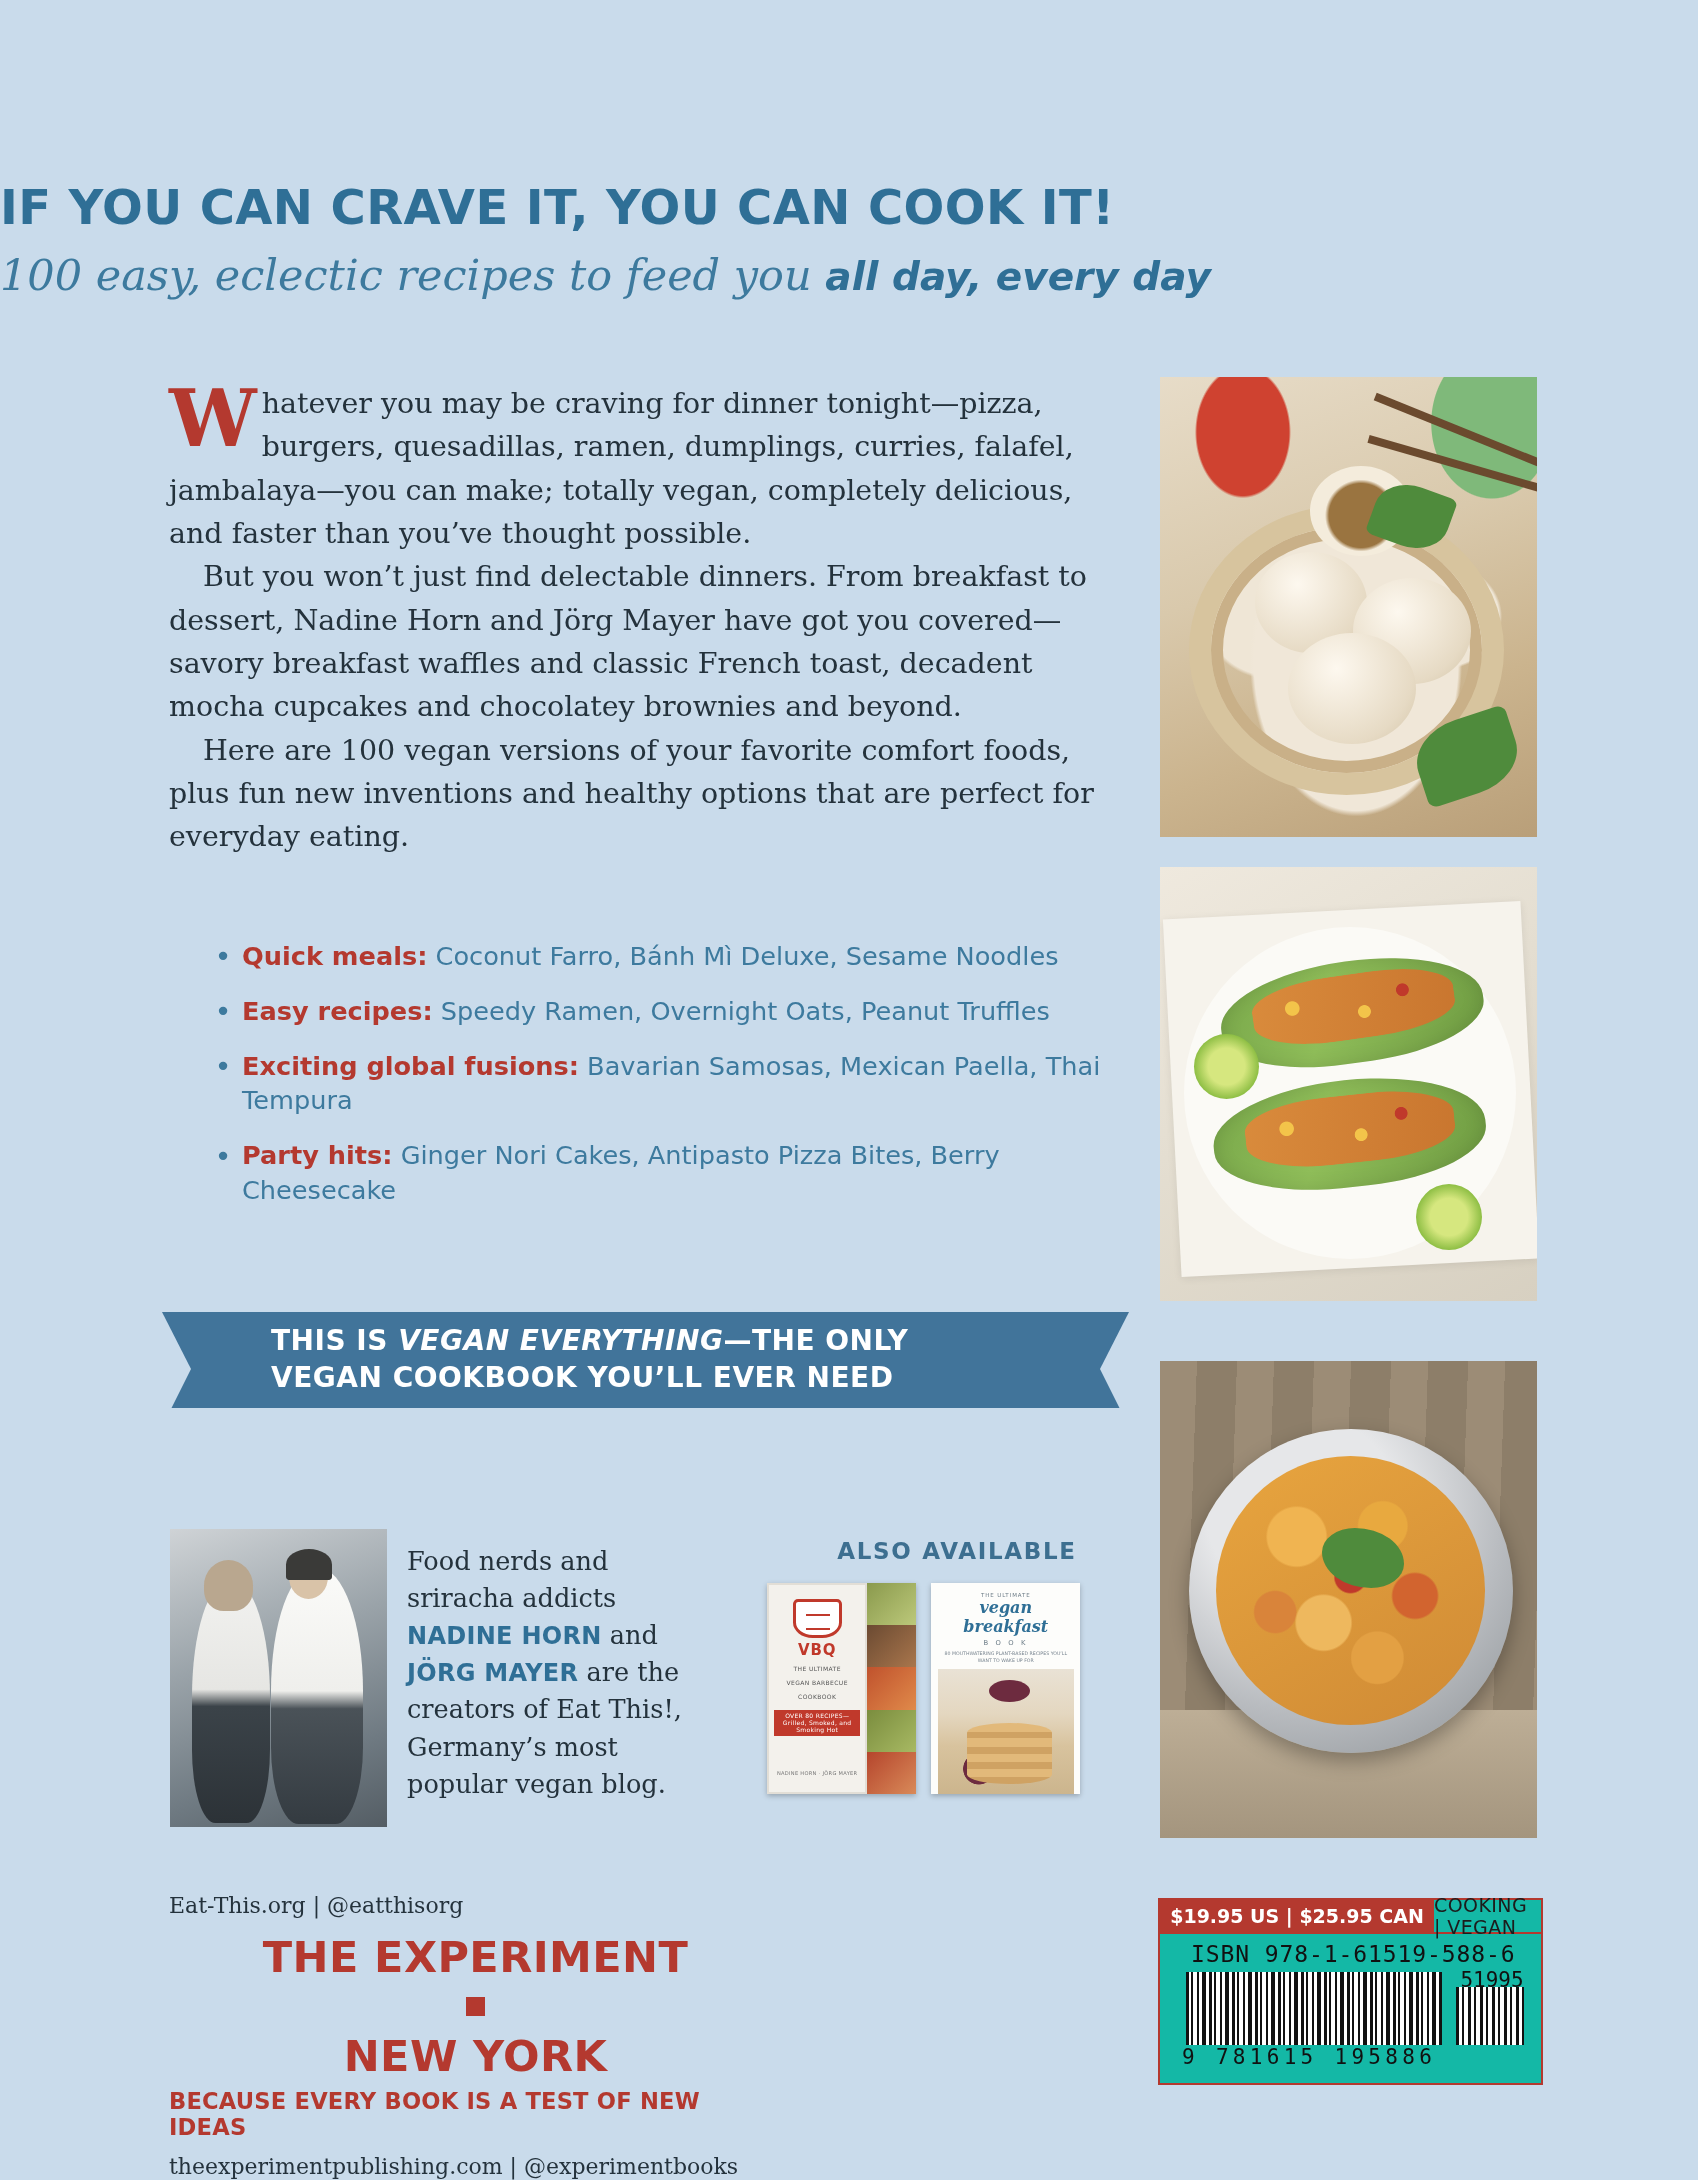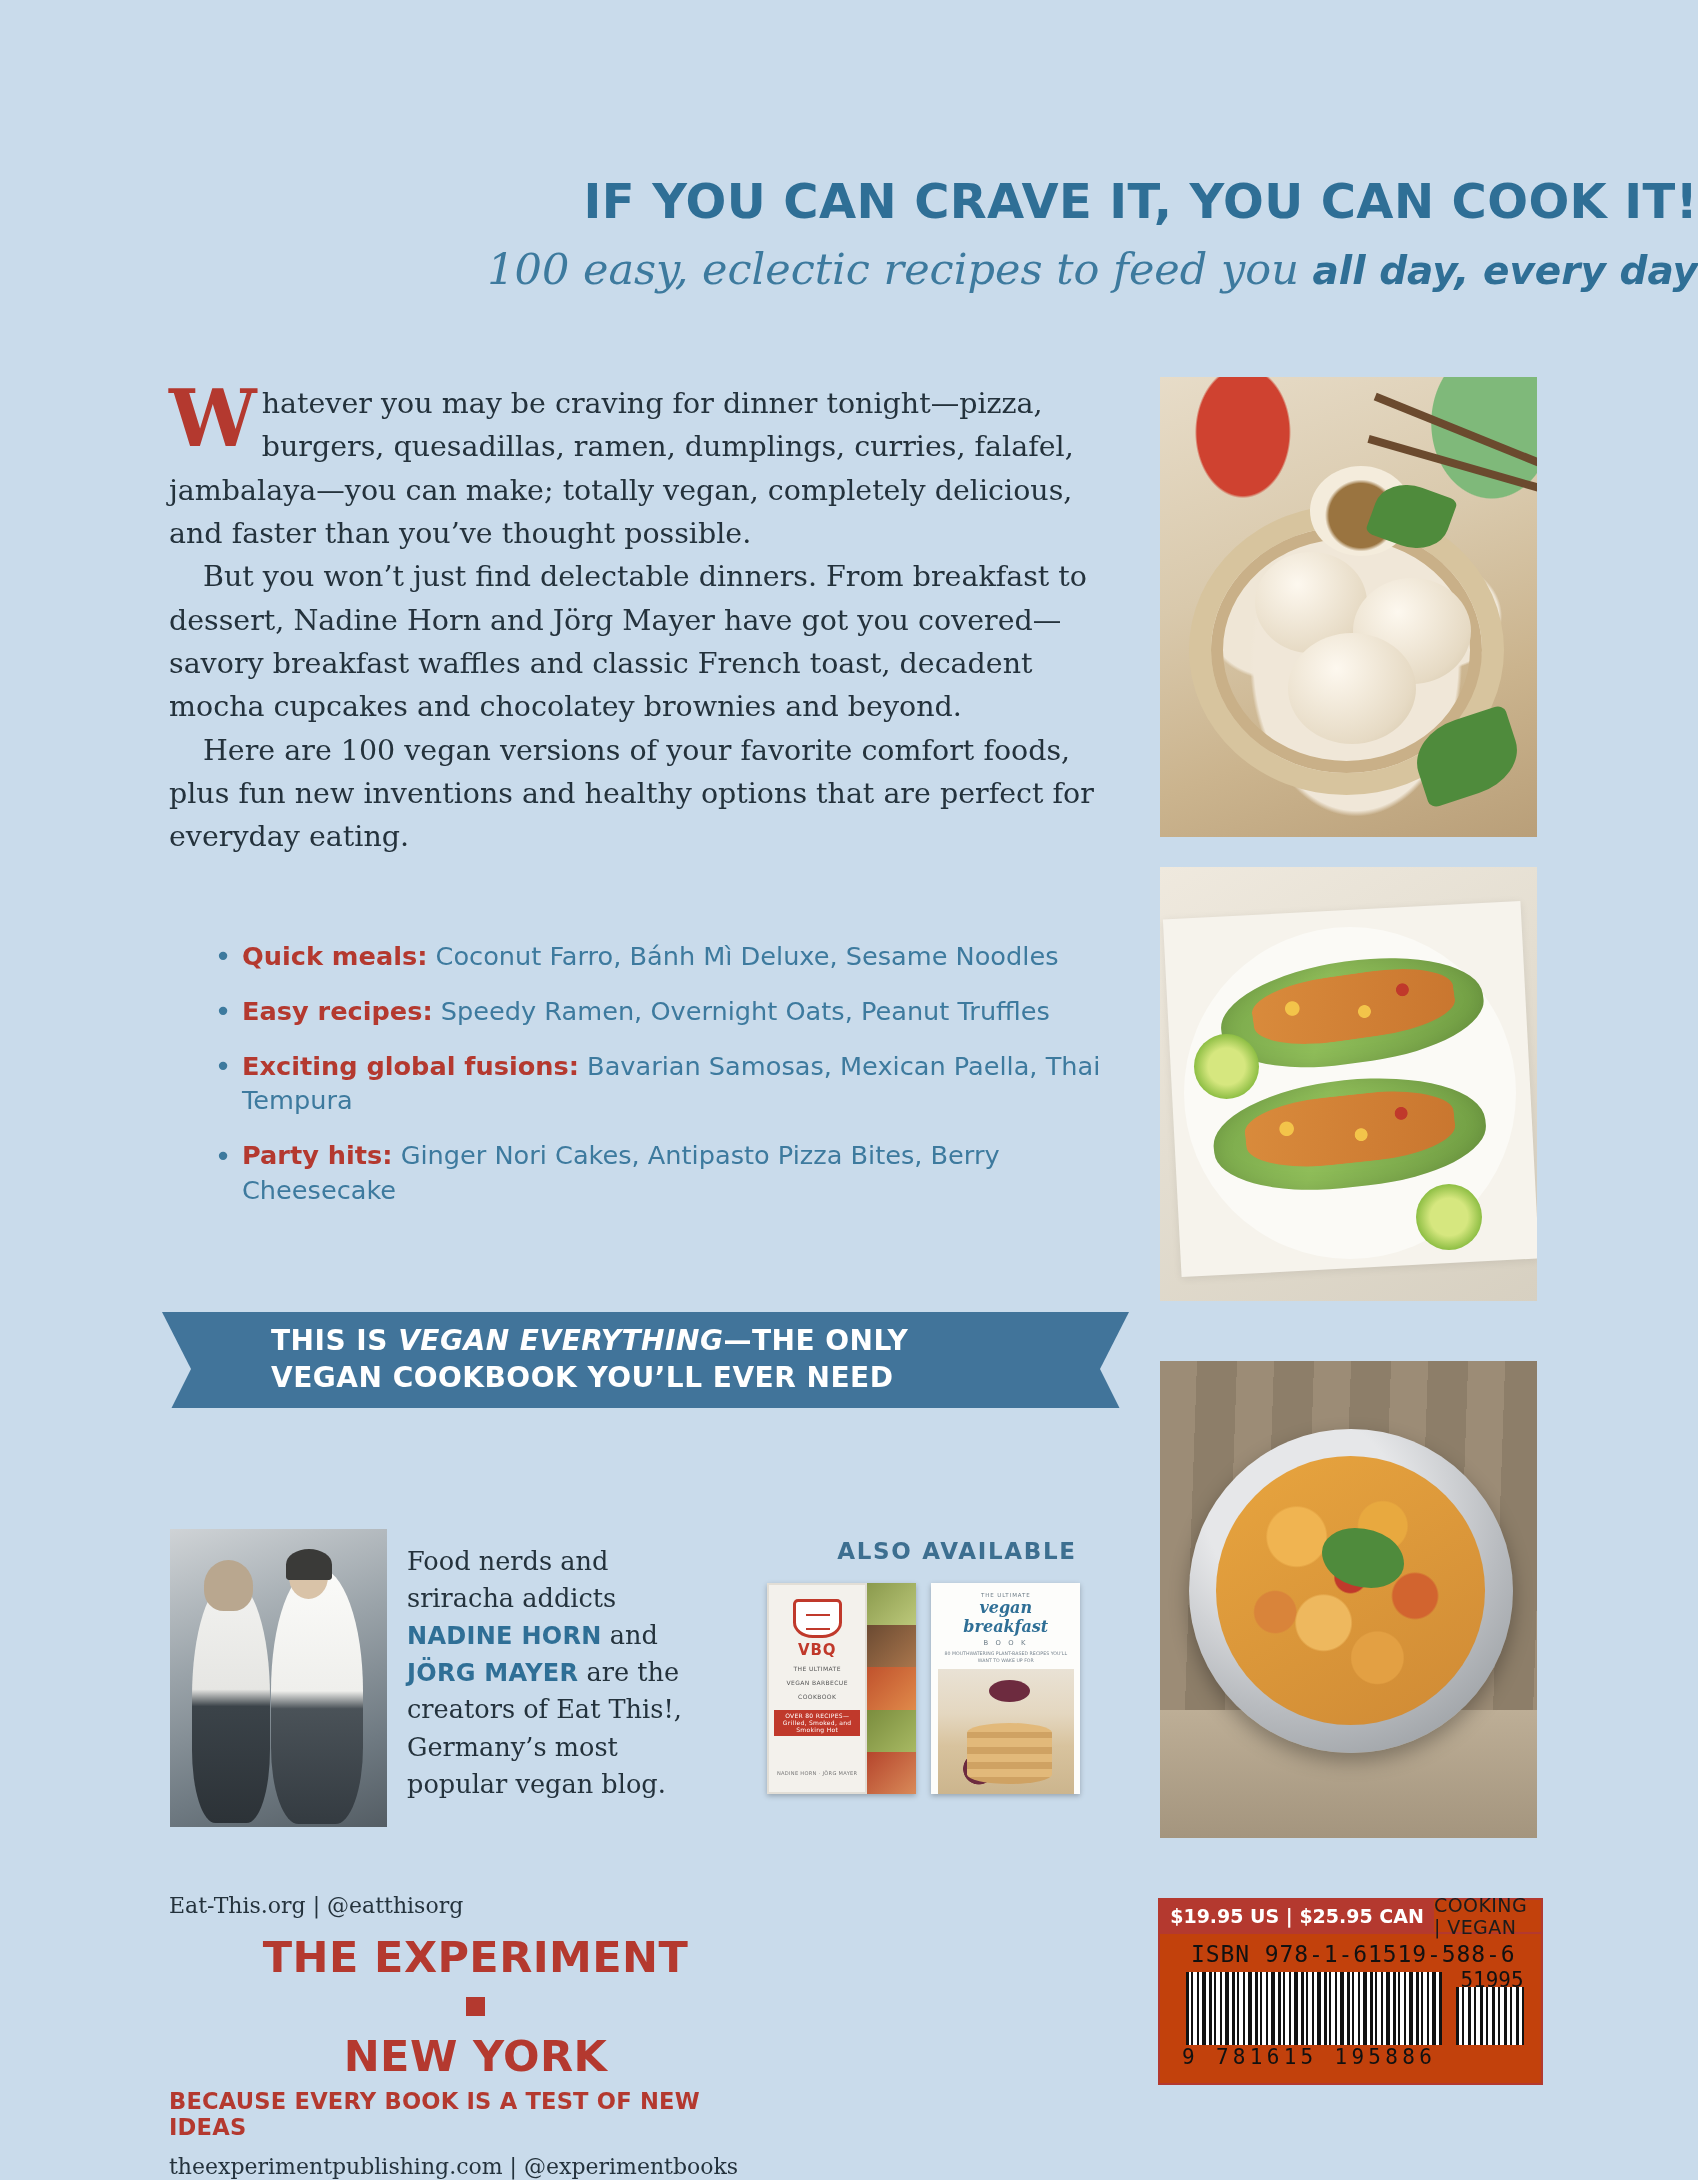--- a/index.html
+++ b/index.html
@@ -15,22 +15,22 @@
   .cover {
     position: relative;
     width: 1698px; height: 2181px;
     background: #c9dbeb;
   }
 
   
   .headline {
     position: absolute;
     left: 0; right: 0;
-    top: 175px;
-    text-align: right;
+    top: 181px;
+    text-align: left;
   }
   .headline .line1 {
     font-family: "DejaVu Sans", sans-serif;
     font-weight: 700;
     font-size: 48px;
     letter-spacing: 0.4px;
     color: #2f6f96;
     line-height: 1.1;
   }
   .headline .line2 {
@@ -473,21 +473,21 @@
     position: absolute; left: 162px; top: 167px; width: 82px; height: 60px;
     border-radius: 40% 60% 40% 60%;
     background: #4f8b3c;
   }
 
   
   .barcode-block {
     position: absolute;
     left: 1158px; top: 1898px;
     width: 385px; height: 187px;
-    background: #c2410c;
+    background: #14b8a6;
     border: 2.6px solid #b4392f;
   }
   .bc-top {
     display: flex; height: 34px;
     border-bottom: 2.6px solid #b4392f;
     font-family: "DejaVu Sans", sans-serif;
   }
   .bc-price {
     background: #b4392f; color: #fff;
     font-size: 19px; font-weight: 700;

